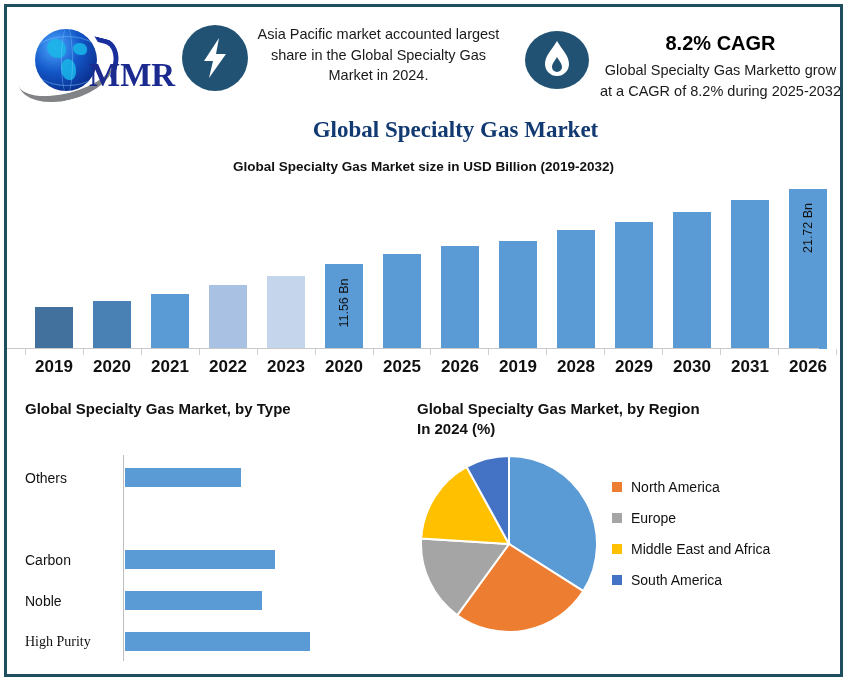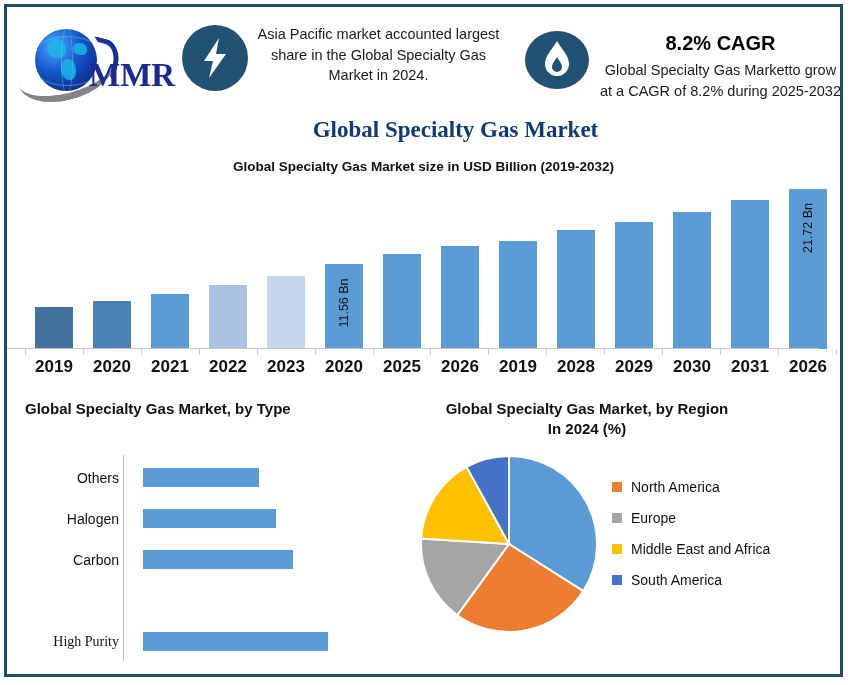--- a/index.html
+++ b/index.html
@@ -63,26 +63,26 @@
   .colaxis{position:absolute;left:18px;top:350px;width:812px;display:flex;}
   .colaxis>div{flex:1;text-align:center;font-size:17px;font-weight:bold;color:#111;}
 
   
   .typechart{position:absolute;left:18px;top:392px;width:390px;height:275px;}
   .type-title{position:absolute;left:0;top:0;width:380px;text-align:left;
               font-weight:bold;font-size:15px;color:#111;line-height:1.35;}
   .type-plot{position:absolute;left:0;top:56px;width:380px;height:206px;}
   .type-vaxis{position:absolute;left:98px;top:0;width:1px;height:206px;background:#bfbfbf;}
   .type-row{position:absolute;left:0;width:380px;height:41px;display:flex;align-items:center;}
-  .type-lab{width:94px;text-align:right;font-size:14px;color:#111;padding-right:24px;}
+  .type-lab{width:94px;text-align:left;font-size:14px;color:#111;padding-right:6px;}
   .type-bar{height:19px;background:#5B9BD5;}
 
   
   .piewrap{position:absolute;left:410px;top:392px;width:425px;height:275px;}
-  .pie-title{position:absolute;left:0;top:0;width:340px;text-align:center;
+  .pie-title{position:absolute;left:0;top:0;width:340px;
              font-weight:bold;font-size:15px;color:#111;line-height:1.35;}
   .pie{position:absolute;left:3px;top:56px;width:178px;height:178px;}
   .legend{position:absolute;left:195px;top:72px;}
   .leg-item{display:flex;align-items:center;height:31px;}
   .leg-sw{width:10px;height:10px;margin-right:9px;flex:0 0 auto;}
   .leg-lab{font-size:14px;color:#111;white-space:nowrap;}
 </style>
 </head>
 <body>
 
@@ -212,27 +212,27 @@
   <div class="typechart">
     <div class="type-title">
       <div>Global Specialty Gas Market, by Type</div>
     </div>
     <div class="type-plot" id="typeplot">
       <div class="type-vaxis"></div>
     <div class="type-row" style="top: 2px;">
           <div class="type-lab">Others</div>
           <div class="type-bar" style="width: 116px; background: rgb(91, 155, 213);"></div>
         </div>
-        <div class="type-row" style="top: 43px;">
-          <div class="type-lab">Halogen</div>
-          <div class="type-bar" style="width: 133px; background: rgb(91, 155, 213);"></div>
-        </div>
         <div class="type-row" style="top: 84px;">
           <div class="type-lab">Carbon</div>
           <div class="type-bar" style="width: 150px; background: rgb(91, 155, 213);"></div>
+        </div>
+        <div class="type-row" style="top: 125px;">
+          <div class="type-lab">Noble</div>
+          <div class="type-bar" style="width: 137px; background: rgb(91, 155, 213);"></div>
         </div>
         <div class="type-row" style="top: 166px; font-family: Liberation Serif, serif;">
           <div class="type-lab">High Purity</div>
           <div class="type-bar" style="width: 185px; background: rgb(91, 155, 213);"></div>
         </div>
       </div>
   </div>
 
   <div class="piewrap">
     <div class="pie-title">

